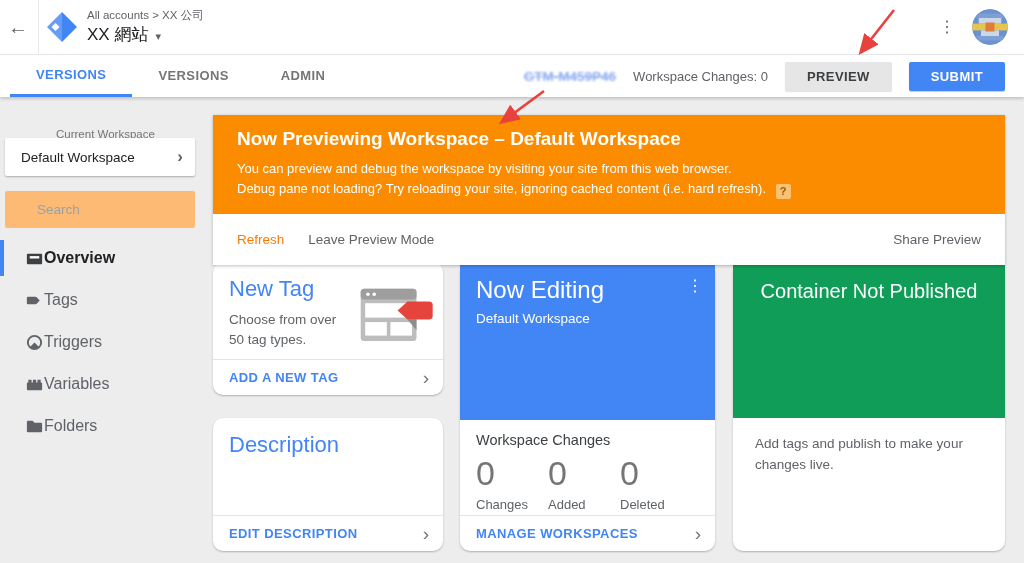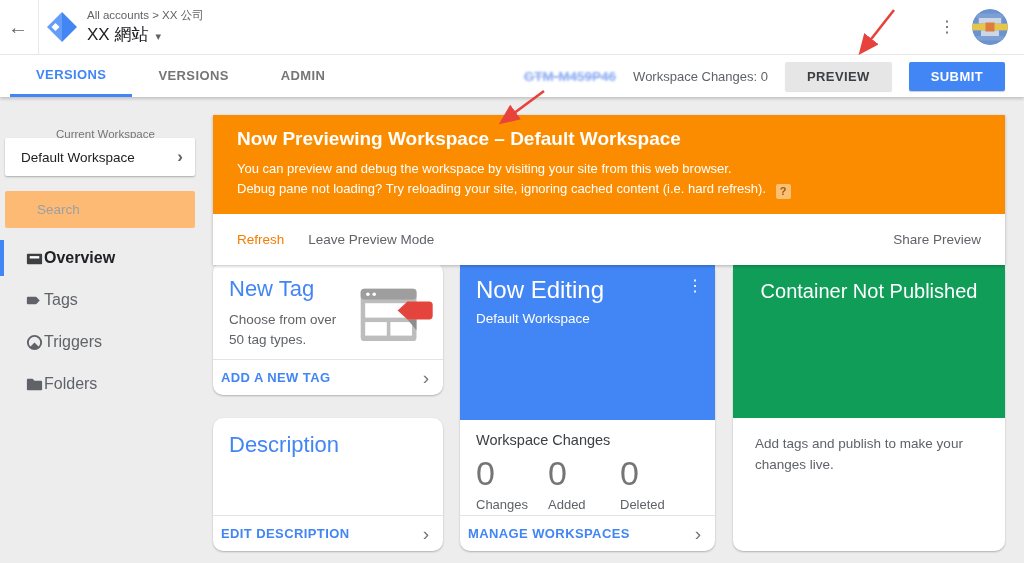--- a/index.html
+++ b/index.html
@@ -53,21 +53,21 @@
   .banner-title { font-size:19px; font-weight:700; margin-bottom:9px; }
   .banner-line { font-size:13px; line-height:20px; }
   .help-chip { display:inline-block; width:15px; height:15px; background:rgba(255,255,255,.45); color:#8d6015; border-radius:2px; font-size:11px; font-weight:700; text-align:center; line-height:15px; margin-left:6px; vertical-align:-2px; cursor:pointer; }
   .banner-actions { background:#fff; height:51px; display:flex; align-items:center; padding:0 24px; }
   .act-refresh { color:#F57C00; font-size:13.5px; margin-right:24px; cursor:pointer; }
   .act-leave { color:#5f6368; font-size:13.5px; cursor:pointer; }
   .act-share { margin-left:auto; color:#5f6368; font-size:13.5px; cursor:pointer; }
 
   
   .card { position:absolute; background:#fff; border-radius:10px; box-shadow:0 1px 2px rgba(0,0,0,.26); }
-  .card-footer { position:absolute; left:0; right:0; bottom:0; height:36px; border-top:1px solid #e4e4e4; display:flex; align-items:center; justify-content:space-between; padding:0 14px 0 8px; cursor:pointer; }
+  .card-footer { position:absolute; left:0; right:0; bottom:0; height:36px; border-top:1px solid #e4e4e4; display:flex; align-items:center; justify-content:space-between; padding:0 14px 0 16px; cursor:pointer; }
   .flink { color:#4285F4; font-size:13px; font-weight:700; letter-spacing:.4px; }
   .fchev { color:#757575; font-size:19px; line-height:19px; }
 
   .card-newtag { left:213px; top:262px; width:230px; height:133px; }
   .card-newtag .ctitle { position:absolute; left:16px; top:14px; font-size:22px; color:#4285F4; cursor:pointer; }
   .card-newtag .cbody { position:absolute; left:16px; top:48px; width:125px; font-size:13.5px; line-height:20px; color:#5f6368; }
   .newtag-art { position:absolute; right:8px; top:16px; }
 
   .card-desc { left:213px; top:418px; width:230px; height:133px; }
   .card-desc .ctitle { position:absolute; left:16px; top:14px; font-size:22px; color:#4285F4; }
@@ -182,20 +182,31 @@
           <svg width="19" height="19" viewBox="0 0 20 20">
               <circle cx="10" cy="10" r="7" fill="none" stroke="#5f6368" stroke-width="2"></circle>
               <path fill="#5f6368" d="M10 10 L15 15 A7 7 0 0 1 5 15 Z"></path>
             </svg>
         </span>
         <span class="nlabel">Triggers</span>
       </div>
       <div class="nav-item">
         <span class="nicon">
           <svg width="19" height="19" viewBox="0 0 20 20">
+              <rect x="2" y="8" width="16" height="8" rx="1" fill="#5f6368"></rect>
+              <rect x="3.5" y="5" width="3.4" height="3.5" fill="#5f6368"></rect>
+              <rect x="8.3" y="5" width="3.4" height="3.5" fill="#5f6368"></rect>
+              <rect x="13.1" y="5" width="3.4" height="3.5" fill="#5f6368"></rect>
+            </svg>
+        </span>
+        <span class="nlabel">Variables</span>
+      </div>
+      <div class="nav-item">
+        <span class="nicon">
+          <svg width="19" height="19" viewBox="0 0 20 20">
               <path fill="#5f6368" d="M2 5a1 1 0 0 1 1-1h5l2 2h7a1 1 0 0 1 1 1v8a1 1 0 0 1-1 1H3a1 1 0 0 1-1-1V5z"></path>
             </svg>
         </span>
         <span class="nlabel">Folders</span>
       </div>
     </div>
   </div>
 
   <div class="banner">
     <div class="banner-orange">

